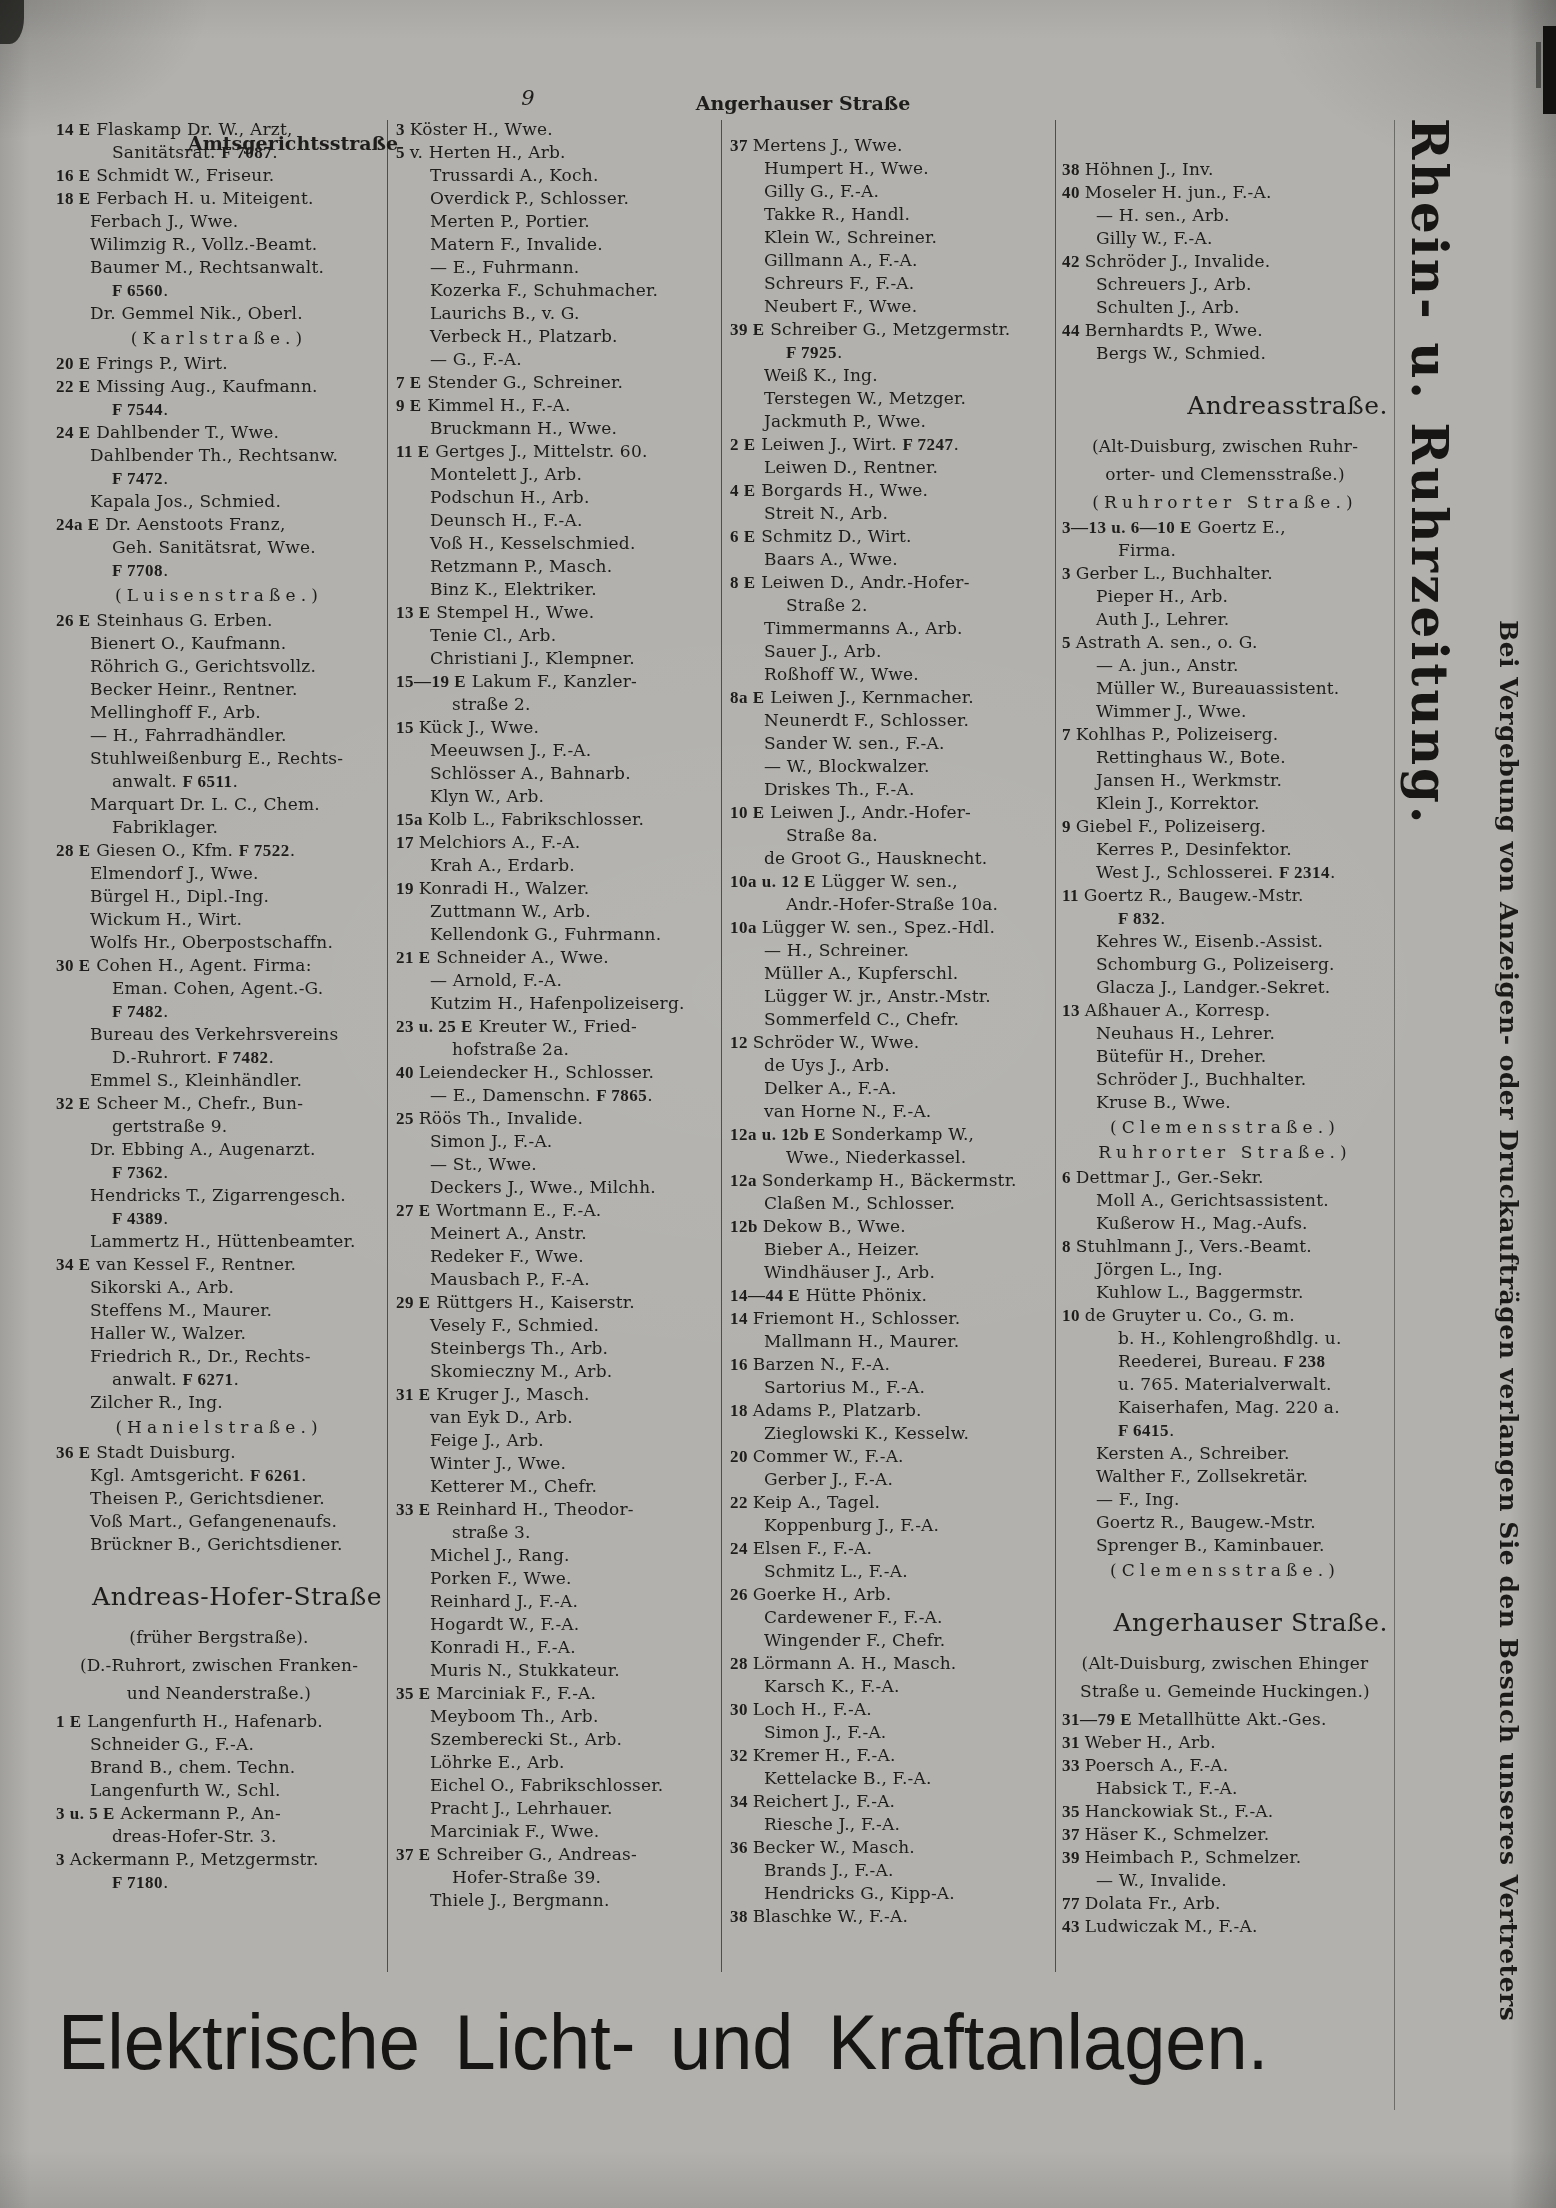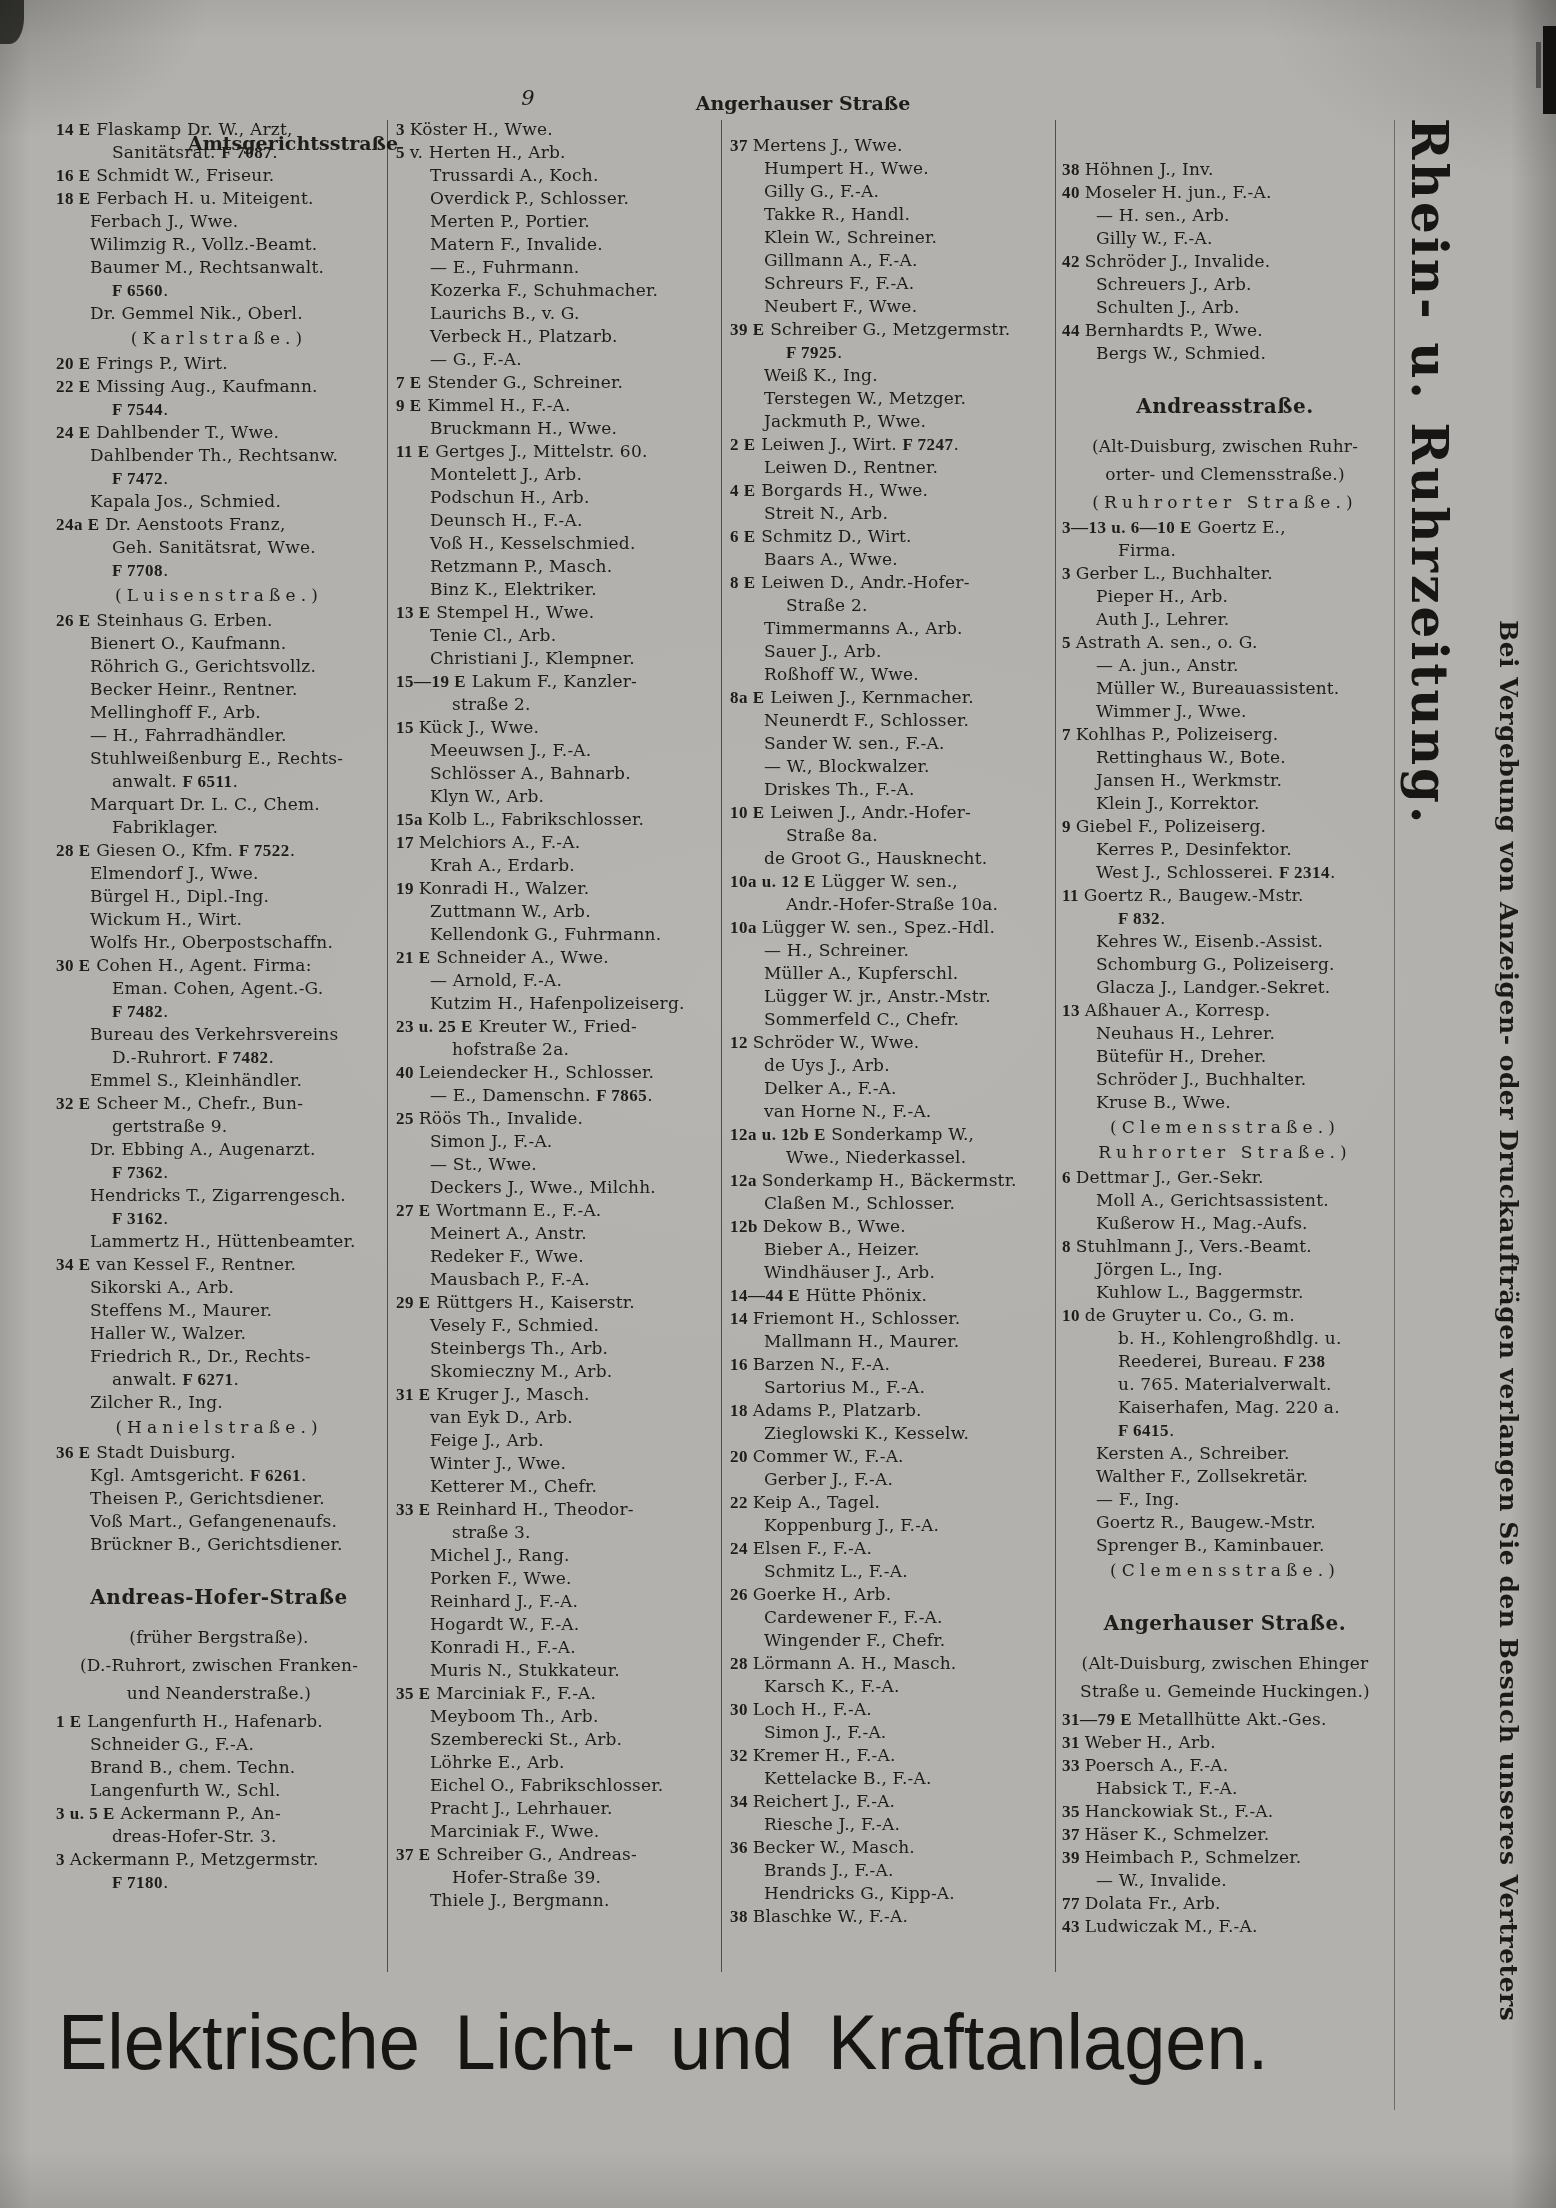--- a/index.html
+++ b/index.html
@@ -22,21 +22,21 @@
   .col{position:absolute;top:118px;height:1860px;font-size:17px;}
   #col1{left:56px;width:326px;}
   #col2{left:396px;width:320px;}
   #col3{left:730px;width:320px;margin-top:16px;}
   #col4{left:1062px;width:326px;margin-top:40px;}
   .ln{line-height:23px;white-space:nowrap;letter-spacing:.2px;}
   .ln b{font-family:"Liberation Serif", serif;letter-spacing:.5px;}
   .e{padding-left:0;}
   .r{padding-left:34px;}
   .w{padding-left:56px;}
-  .h{font-size:20px;font-weight:bold;text-align:center;line-height:30px;margin:26px 0 14px;letter-spacing:.5px;}
+  .h{font-size:25px;font-weight:normal;text-align:right;line-height:30px;margin:26px 0 14px;letter-spacing:.5px;}
   .z{text-align:center;margin:5px 0;}
   .s{text-align:center;letter-spacing:.30em;margin:2px 0;}
   .vrule{position:absolute;top:120px;height:1852px;width:1px;background:rgba(25,24,22,.65);}
   #vr1{left:387px;} #vr2{left:721px;} #vr3{left:1055px;} #vr4{left:1394px;height:1990px;background:rgba(25,24,22,.45);}
   #sidebar-title{
     position:absolute;left:1400px;top:118px;height:1040px;
     writing-mode:vertical-rl;font-size:50px;font-weight:bold;white-space:nowrap;
     letter-spacing:3px;color:#171614;
   }
   #sidebar-sub{
@@ -108,21 +108,21 @@
     <div class="ln w">Eman. Cohen, Agent.-G.</div>
     <div class="ln w"><b>F 7482</b>.</div>
     <div class="ln r">Bureau des Verkehrsvereins</div>
     <div class="ln w">D.-Ruhrort. <b>F 7482</b>.</div>
     <div class="ln r">Emmel S., Kleinhändler.</div>
     <div class="ln e"><b>32 </b><b>E</b> Scheer M., Chefr., Bun-</div>
     <div class="ln w">gertstraße 9.</div>
     <div class="ln r">Dr. Ebbing A., Augenarzt.</div>
     <div class="ln w"><b>F 7362</b>.</div>
     <div class="ln r">Hendricks T., Zigarrengesch.</div>
-    <div class="ln w"><b>F 3162</b>.</div>
+    <div class="ln w"><b>F 4389</b>.</div>
     <div class="ln r">Lammertz H., Hüttenbeamter.</div>
     <div class="ln e"><b>34 </b><b>E</b> van Kessel F., Rentner.</div>
     <div class="ln r">Sikorski A., Arb.</div>
     <div class="ln r">Steffens M., Maurer.</div>
     <div class="ln r">Haller W., Walzer.</div>
     <div class="ln r">Friedrich R., Dr., Rechts-</div>
     <div class="ln w">anwalt. <b>F 6271</b>.</div>
     <div class="ln r">Zilcher R., Ing.</div>
     <div class="ln s">(Hanielstraße.)</div>
     <div class="ln e"><b>36 </b><b>E</b> Stadt Duisburg.</div>

